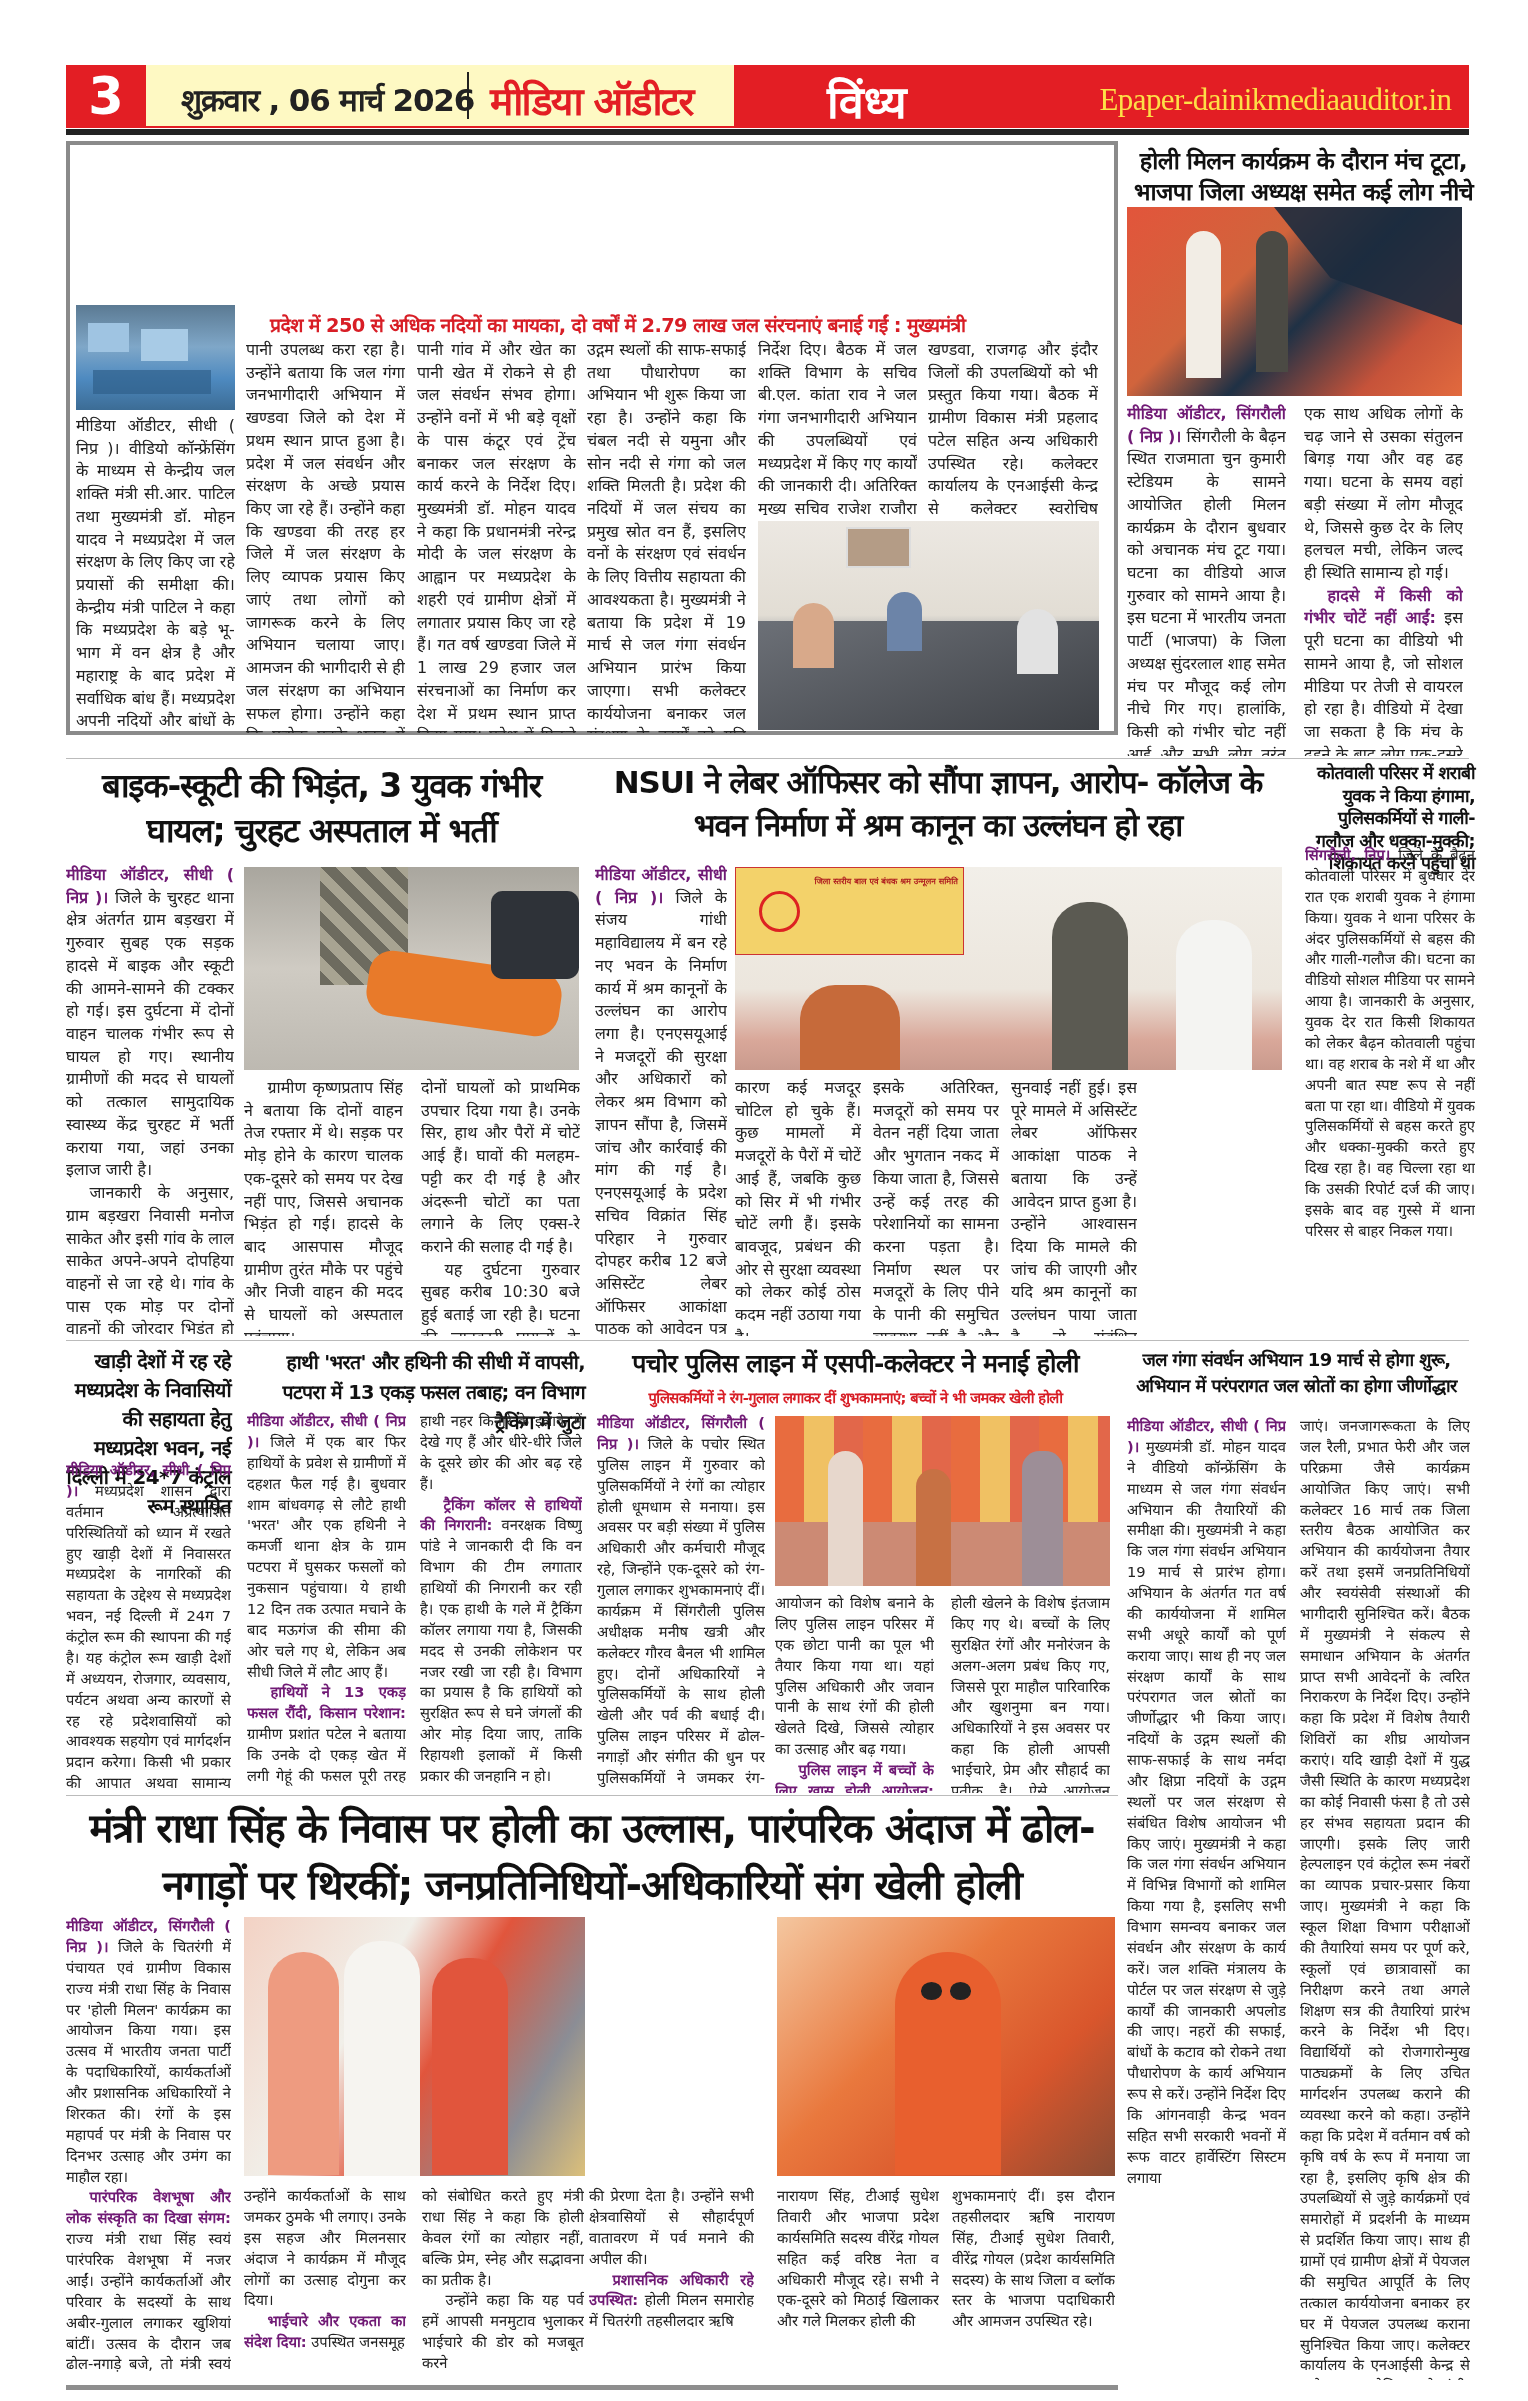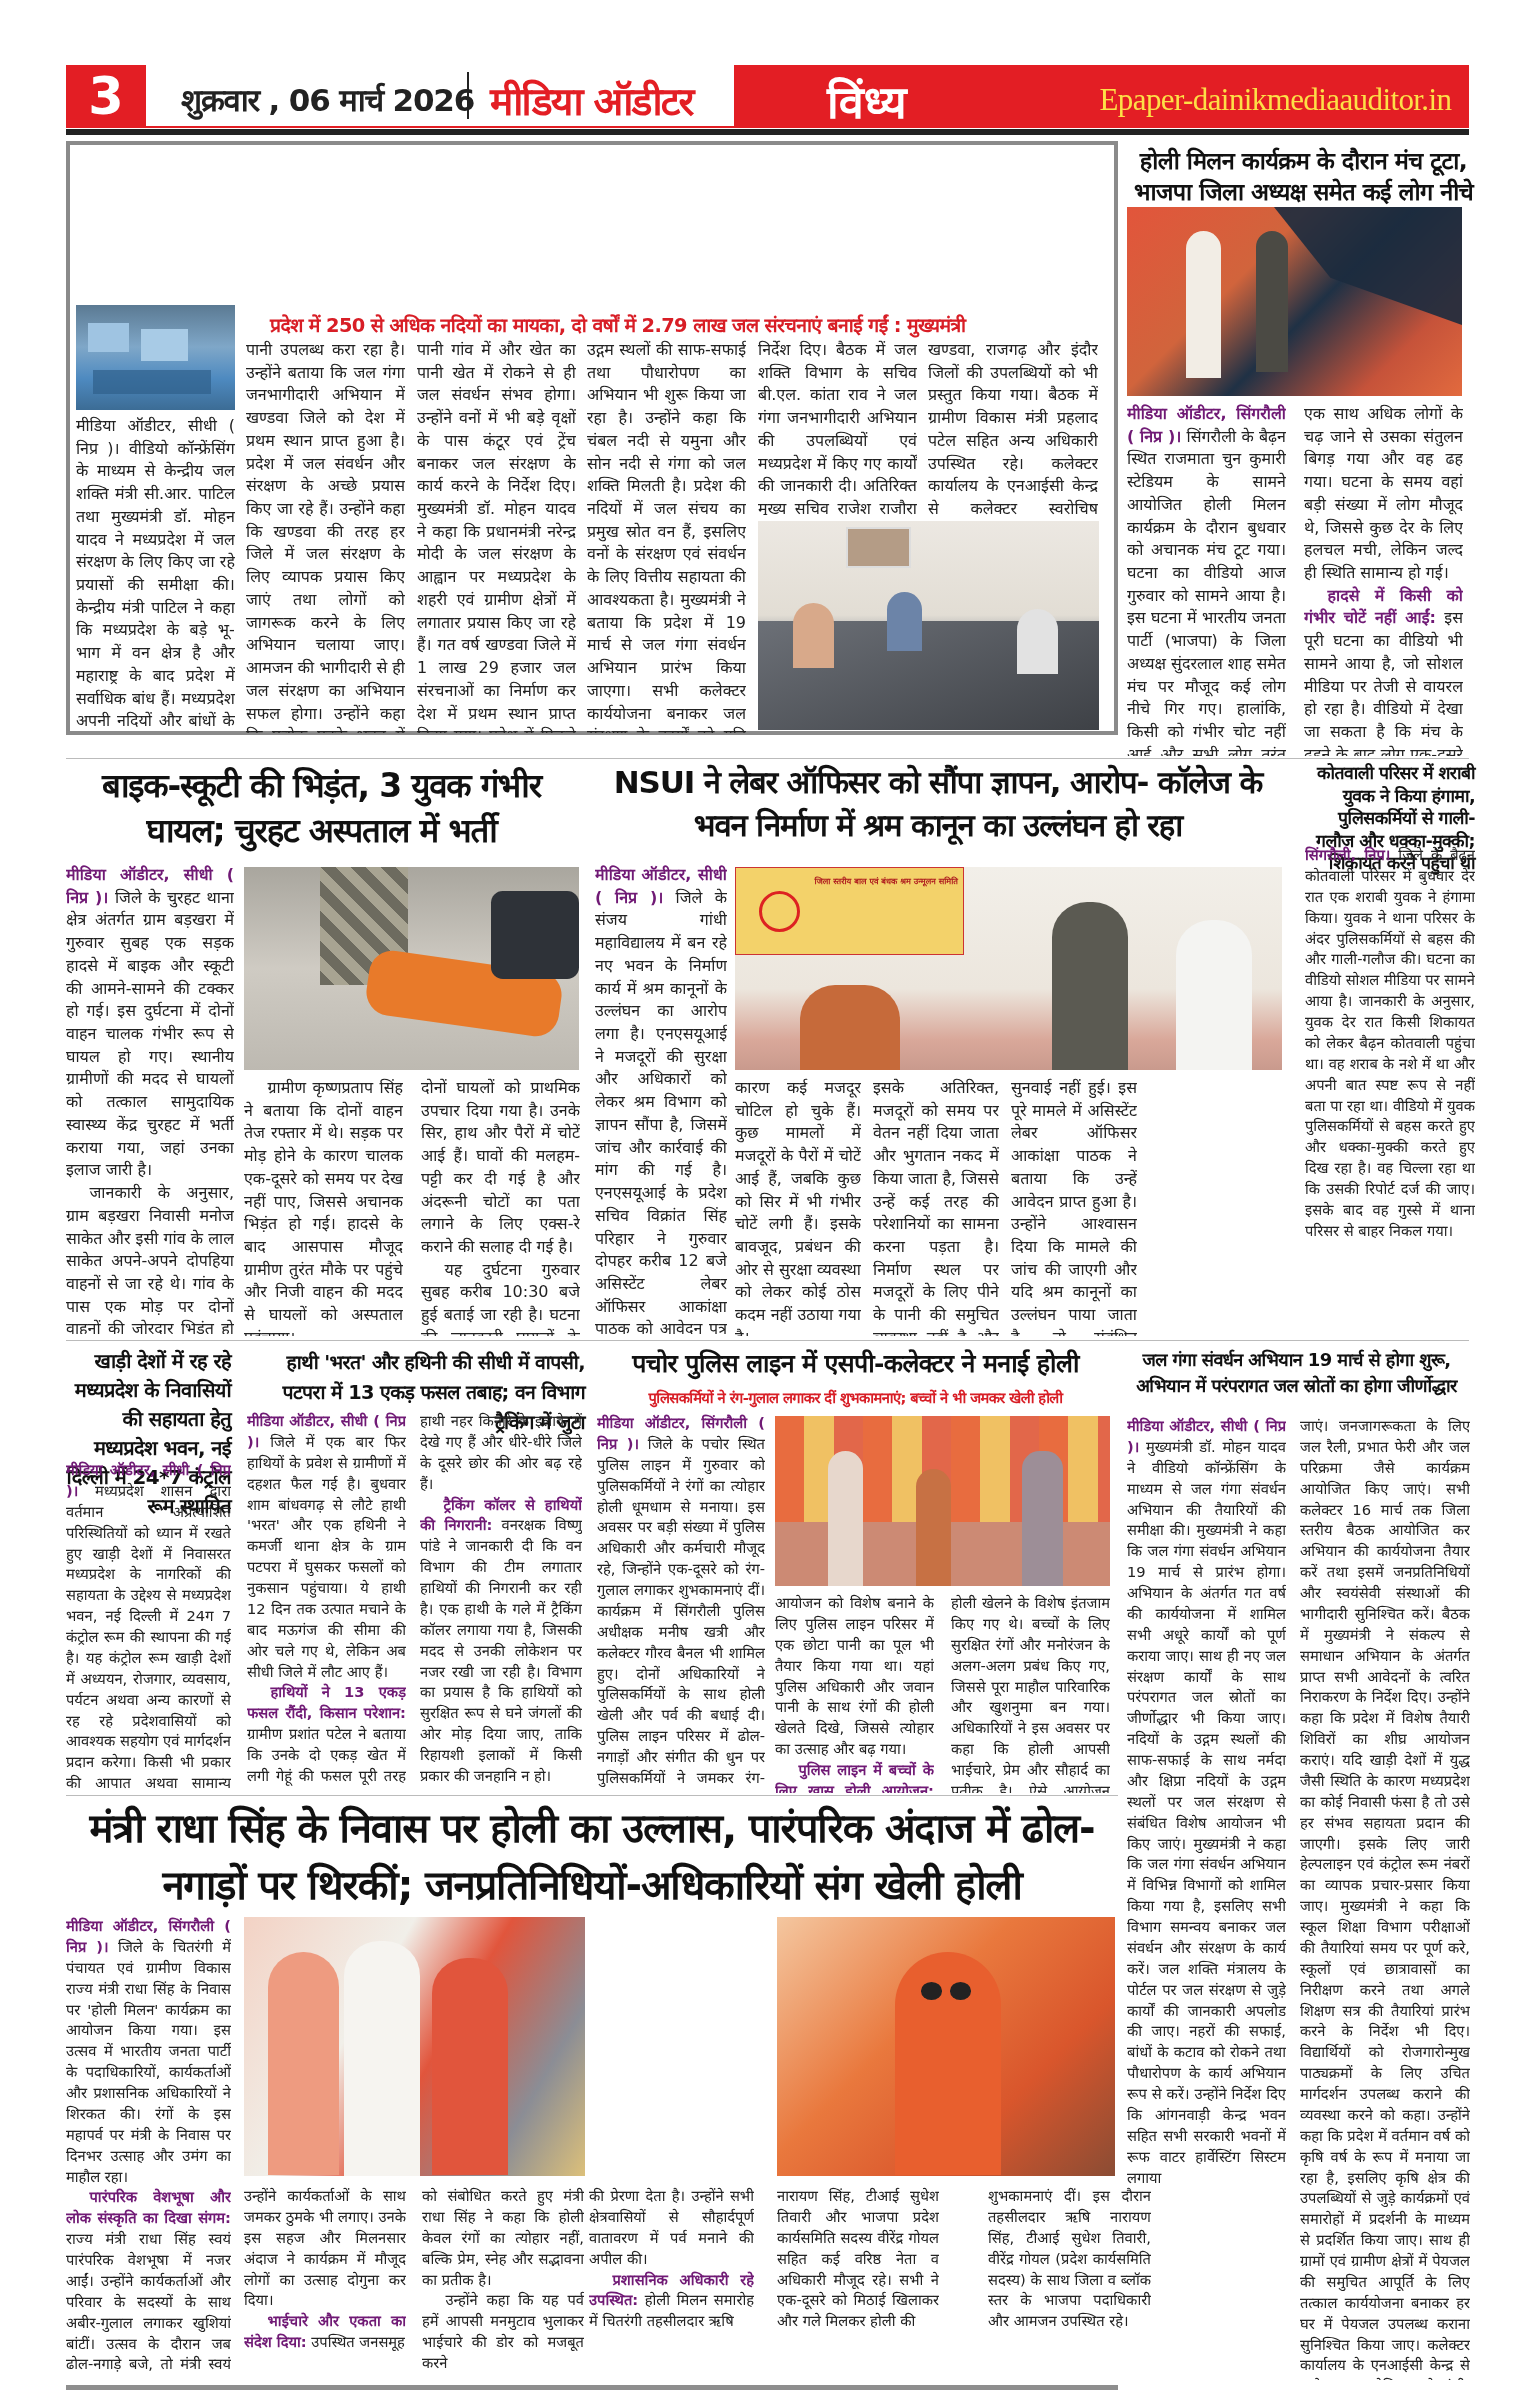--- a/index.html
+++ b/index.html
@@ -2,21 +2,21 @@
 <html style="font-size:9.4px"><head>
 <meta charset="utf-8">
 <style>
   * { box-sizing: border-box; margin: 0; padding: 0; }
   html, body { width: 1528px; height: 2401px; background: #ffffff; overflow: hidden; }
   body { font-family: "DejaVu Sans", sans-serif; color: #1a1a1a; position: relative; }
 
   
   .masthead { position: absolute; left: 66px; top: 65px; width: 1403px; height: 63px; background: #e31e24; }
   .page-num { position: absolute; left: 0; top: 0; width: 80px; height: 63px; color: #fff; font: bold 51px "DejaVu Sans", sans-serif; text-align: center; line-height: 63px; }
-  .mh-white { position: absolute; left: 80px; top: 0; width: 588px; height: 61px; background: #ffffff; }
+  .mh-white { position: absolute; left: 80px; top: 0; width: 588px; height: 61px; background: #fef9c3; }
   .mh-date { position: absolute; left: 35px; top: 13px; font: bold 31px "DejaVu Sans", sans-serif; color: #222; letter-spacing: -1.2px; }
   .mh-divider { position: absolute; left: 321px; top: 7px; width: 2.4px; height: 47px; background: #222; }
   .mh-brand { position: absolute; left: 344px; top: 8.2px; font: bold 39px "DejaVu Sans", sans-serif; color: #e31e24; letter-spacing: -1.8px; }
   .mh-region { position: absolute; left: 761px; top: 4.7px; font: bold 45px "DejaVu Sans", sans-serif; color: #fff; }
   .mh-url { position: absolute; right: 17.6px; top: 16.5px; font: 31px "Liberation Serif", serif; color: #fde047; letter-spacing: -0.6px; }
   .mh-rule { position: absolute; left: 66px; top: 129px; width: 1403px; height: 5.9px; background: #222; }
 
   
   .abs { position: absolute; text-align: right; }
   .hl { font-weight: bold; color: #111; line-height: 1.18; letter-spacing: -1.2px; }
@@ -159,17 +159,17 @@
   </div>
   <div class="photo" style="left:777px;top:1917px;width:338px;height:259px;background:linear-gradient(135deg,#f4c7a0 0%,#e9783d 40%,#d9562c 70%,#8a4c34 100%);">
     <div style="position:absolute;left:118px;top:35px;width:106px;height:223px;background:#e85f2e;border-radius:53px 53px 0 0;"></div>
     <div style="position:absolute;left:144px;top:65px;width:21px;height:17.6px;border-radius:50%;background:#222;"></div>
     <div style="position:absolute;left:173px;top:65px;width:21px;height:17.6px;border-radius:50%;background:#222;"></div>
   </div>
   <div class="col body-text" style="left:244px;top:2186px;width:162px;height:194px;font-size:14.7px;"><span>उन्होंने कार्यकर्ताओं के साथ जमकर ठुमके भी लगाए। उनके इस सहज और मिलनसार अंदाज ने कार्यक्रम में मौजूद लोगों का उत्साह दोगुना कर दिया।<br><span style="display:inline-block;width:23.5px"></span><b>भाईचारे और एकता का संदेश दिया:</b> उपस्थित जनसमूह</span></div>
   <div class="col body-text" style="left:422px;top:2186px;width:162px;height:194px;font-size:14.7px;"><span>को संबोधित करते हुए मंत्री राधा सिंह ने कहा कि होली केवल रंगों का त्योहार नहीं, बल्कि प्रेम, स्नेह और सद्भावना का प्रतीक है।<br><span style="display:inline-block;width:23.5px"></span>उन्होंने कहा कि यह पर्व हमें आपसी मनमुटाव भुलाकर भाईचारे की डोर को मजबूत करने</span></div>
   <div class="col body-text" style="left:589px;top:2186px;width:165px;height:194px;font-size:14.7px;"><span>की प्रेरणा देता है। उन्होंने सभी क्षेत्रवासियों से सौहार्दपूर्ण वातावरण में पर्व मनाने की अपील की।<br><span style="display:inline-block;width:23.5px"></span><b>प्रशासनिक अधिकारी रहे उपस्थित:</b> होली मिलन समारोह में चितरंगी तहसीलदार ऋषि</span></div>
   <div class="col body-text" style="left:777px;top:2186px;width:162px;height:194px;font-size:14.7px;"><span>नारायण सिंह, टीआई सुधेश तिवारी और भाजपा प्रदेश कार्यसमिति सदस्य वीरेंद्र गोयल सहित कई वरिष्ठ नेता व अधिकारी मौजूद रहे। सभी ने एक-दूसरे को मिठाई खिलाकर और गले मिलकर होली की</span></div>
-  <div class="col body-text" style="left:952px;top:2186px;width:163px;height:194px;font-size:14.7px;margin-left:36px;"><span>शुभकामनाएं दीं। इस दौरान तहसीलदार ऋषि नारायण सिंह, टीआई सुधेश तिवारी, वीरेंद्र गोयल (प्रदेश कार्यसमिति सदस्य) के साथ जिला व ब्लॉक स्तर के भाजपा पदाधिकारी और आमजन उपस्थित रहे।</span></div>
+  <div class="col body-text" style="left:952px;top:2186px;width:163px;height:194px;font-size:14.7px;"><span>शुभकामनाएं दीं। इस दौरान तहसीलदार ऋषि नारायण सिंह, टीआई सुधेश तिवारी, वीरेंद्र गोयल (प्रदेश कार्यसमिति सदस्य) के साथ जिला व ब्लॉक स्तर के भाजपा पदाधिकारी और आमजन उपस्थित रहे।</span></div>
 </section>
 
 <div class="abs" style="left:66px;top:2385px;width:1052px;height:4.7px;background:#8e8e8e;"></div>
 
 
 </body></html>

